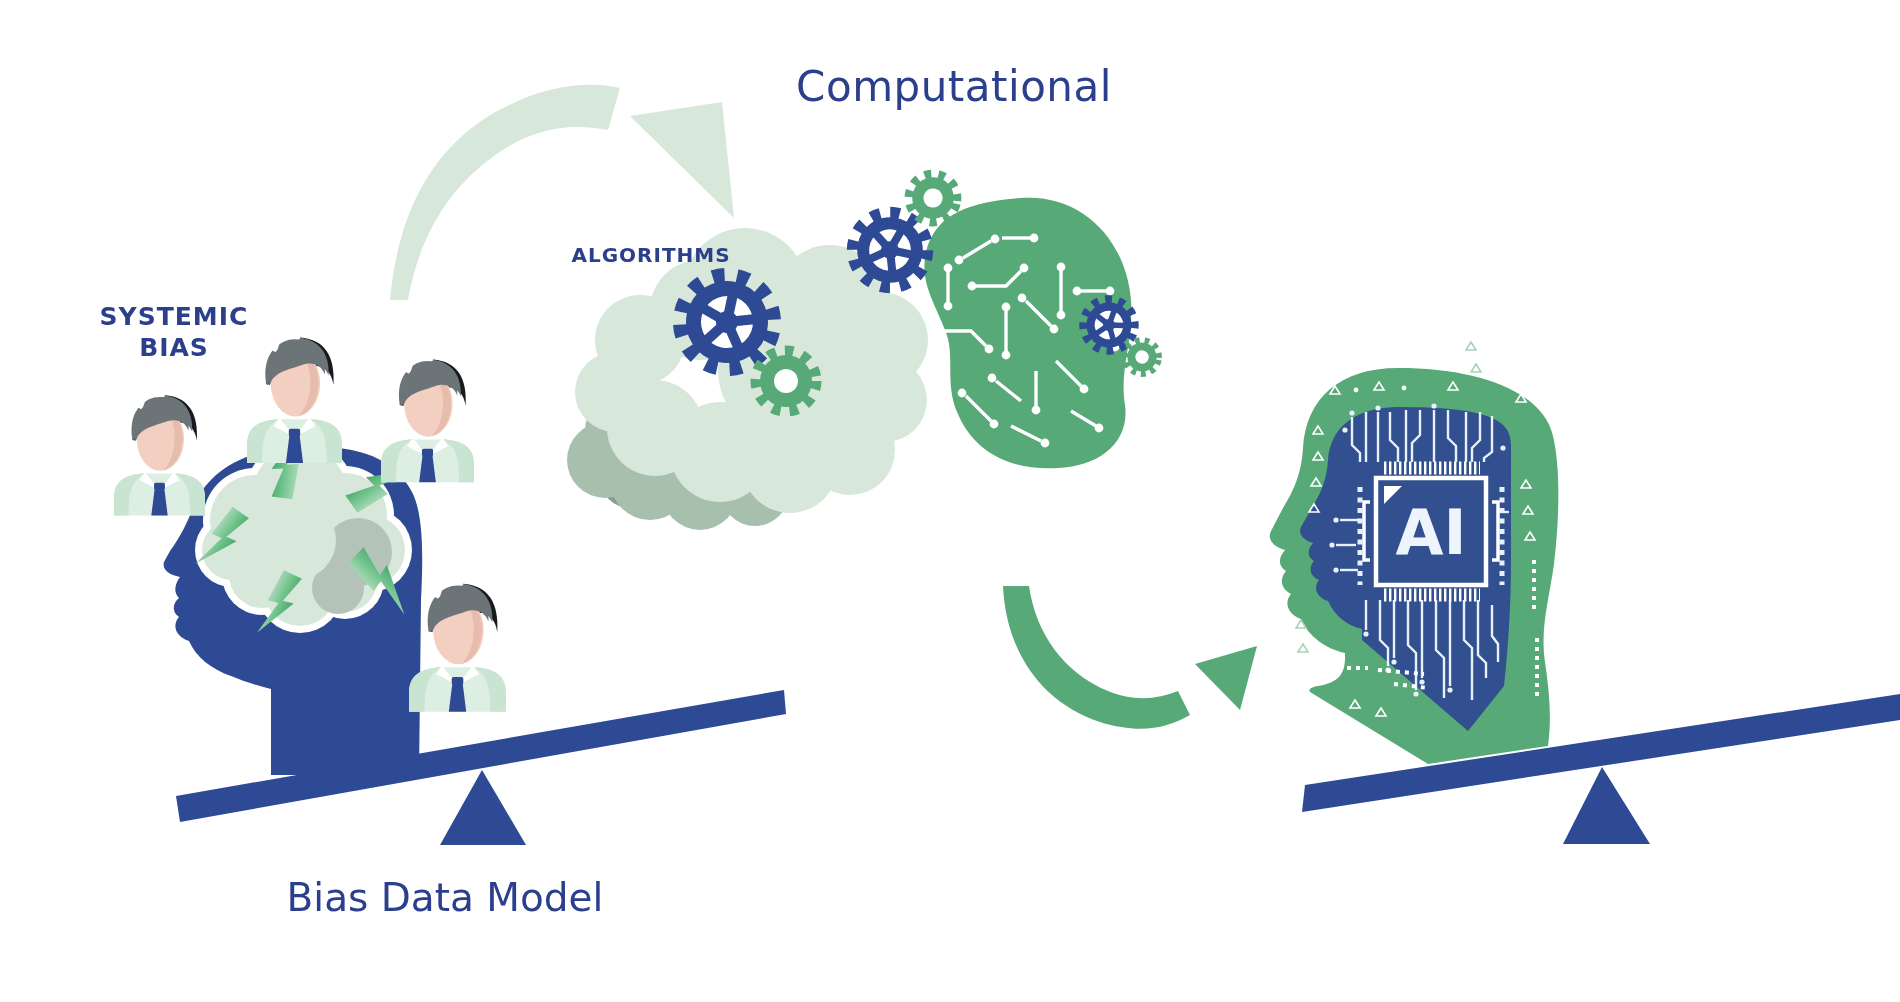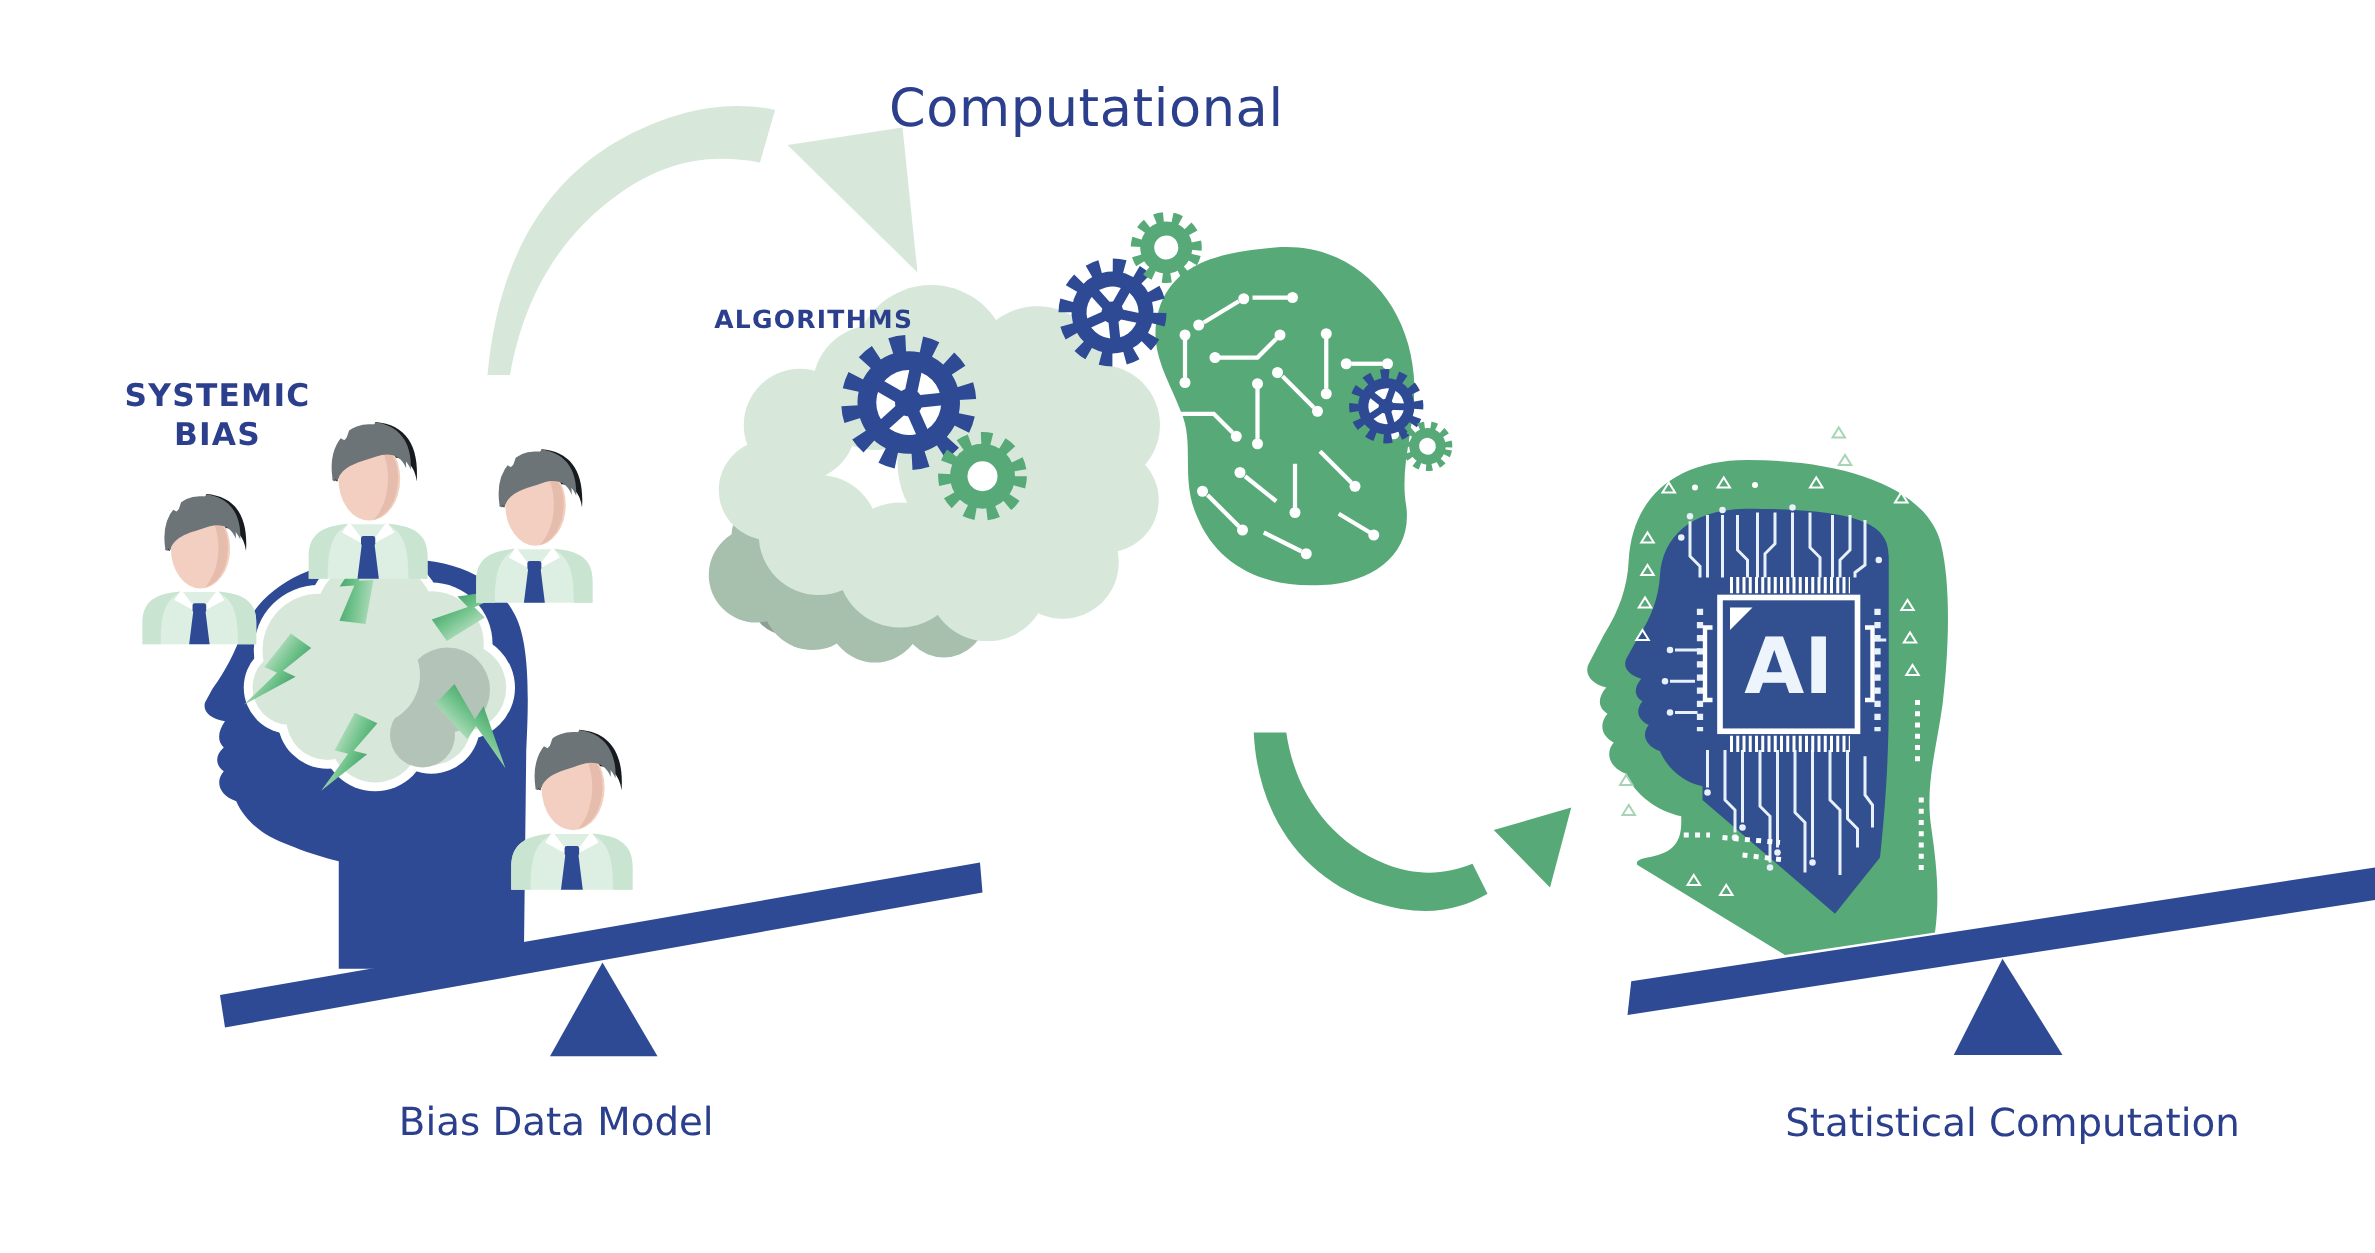--- a/index.html
+++ b/index.html
@@ -4,21 +4,21 @@
 <style>
   html,body{margin:0;padding:0;background:#ffffff;}
   .stage{position:relative;width:1900px;height:1002px;background:#ffffff;overflow:hidden;
          font-family:"DejaVu Sans",sans-serif;}
   .stage svg{position:absolute;left:0;top:0;}
   .lbl{position:absolute;transform:translateX(-50%);text-align:center;color:#2b3f8c;white-space:nowrap;}
   .lbl .line{display:block;}
   .title{font-size:42px;line-height:45px;font-weight:400;letter-spacing:0.5px;}
   .tag{font-size:25px;line-height:31px;font-weight:700;letter-spacing:1px;}
   .tag2{font-size:20px;line-height:30px;font-weight:700;letter-spacing:1px;}
-  .caption{font-size:31px;line-height:42px;font-weight:400;}
+  .caption{font-size:39px;line-height:42px;font-weight:400;}
   .chip-text{font:700 62px "DejaVu Sans",sans-serif;fill:#eef4fb;}
 </style>
 </head>
 <body>
 
 <div class="stage">
 <svg width="1900" height="1002" viewBox="0 0 1900 1002">
   <defs>
     <linearGradient id="boltg" x1="0" y1="0" x2="1" y2="0">
       <stop offset="0" stop-color="#a9d9b6"></stop>
@@ -303,24 +303,23 @@
     <polygon points="1305,785 1900,694 1900,720 1302,812" fill="#2e4a94"></polygon>
     <polygon points="1602,767 1563,844 1650,844" fill="#2e4a94"></polygon>
   </g>
 </svg>
 
 <div class="lbl tag" style="left:174px;top:301px;">
   <span class="line">SYSTEMIC</span>
   <span class="line">BIAS</span>
 </div>
 
-<div class="lbl title" style="left:869px;top:64px;">
+<div class="lbl title" style="left:954px;top:64px;">
   <span class="line">Computational</span>
 </div>
 
 <div class="lbl tag2" style="left:651px;top:240px;">ALGORITHMS</div>
 
 <div class="lbl caption" style="left:445px;top:877px;">Bias Data Model</div>
 
 <div class="lbl caption" style="left:1610px;top:878px;">
-  <span class="line">Statistical Computation</span>
 </div>
 </div>
 
 </body></html>

